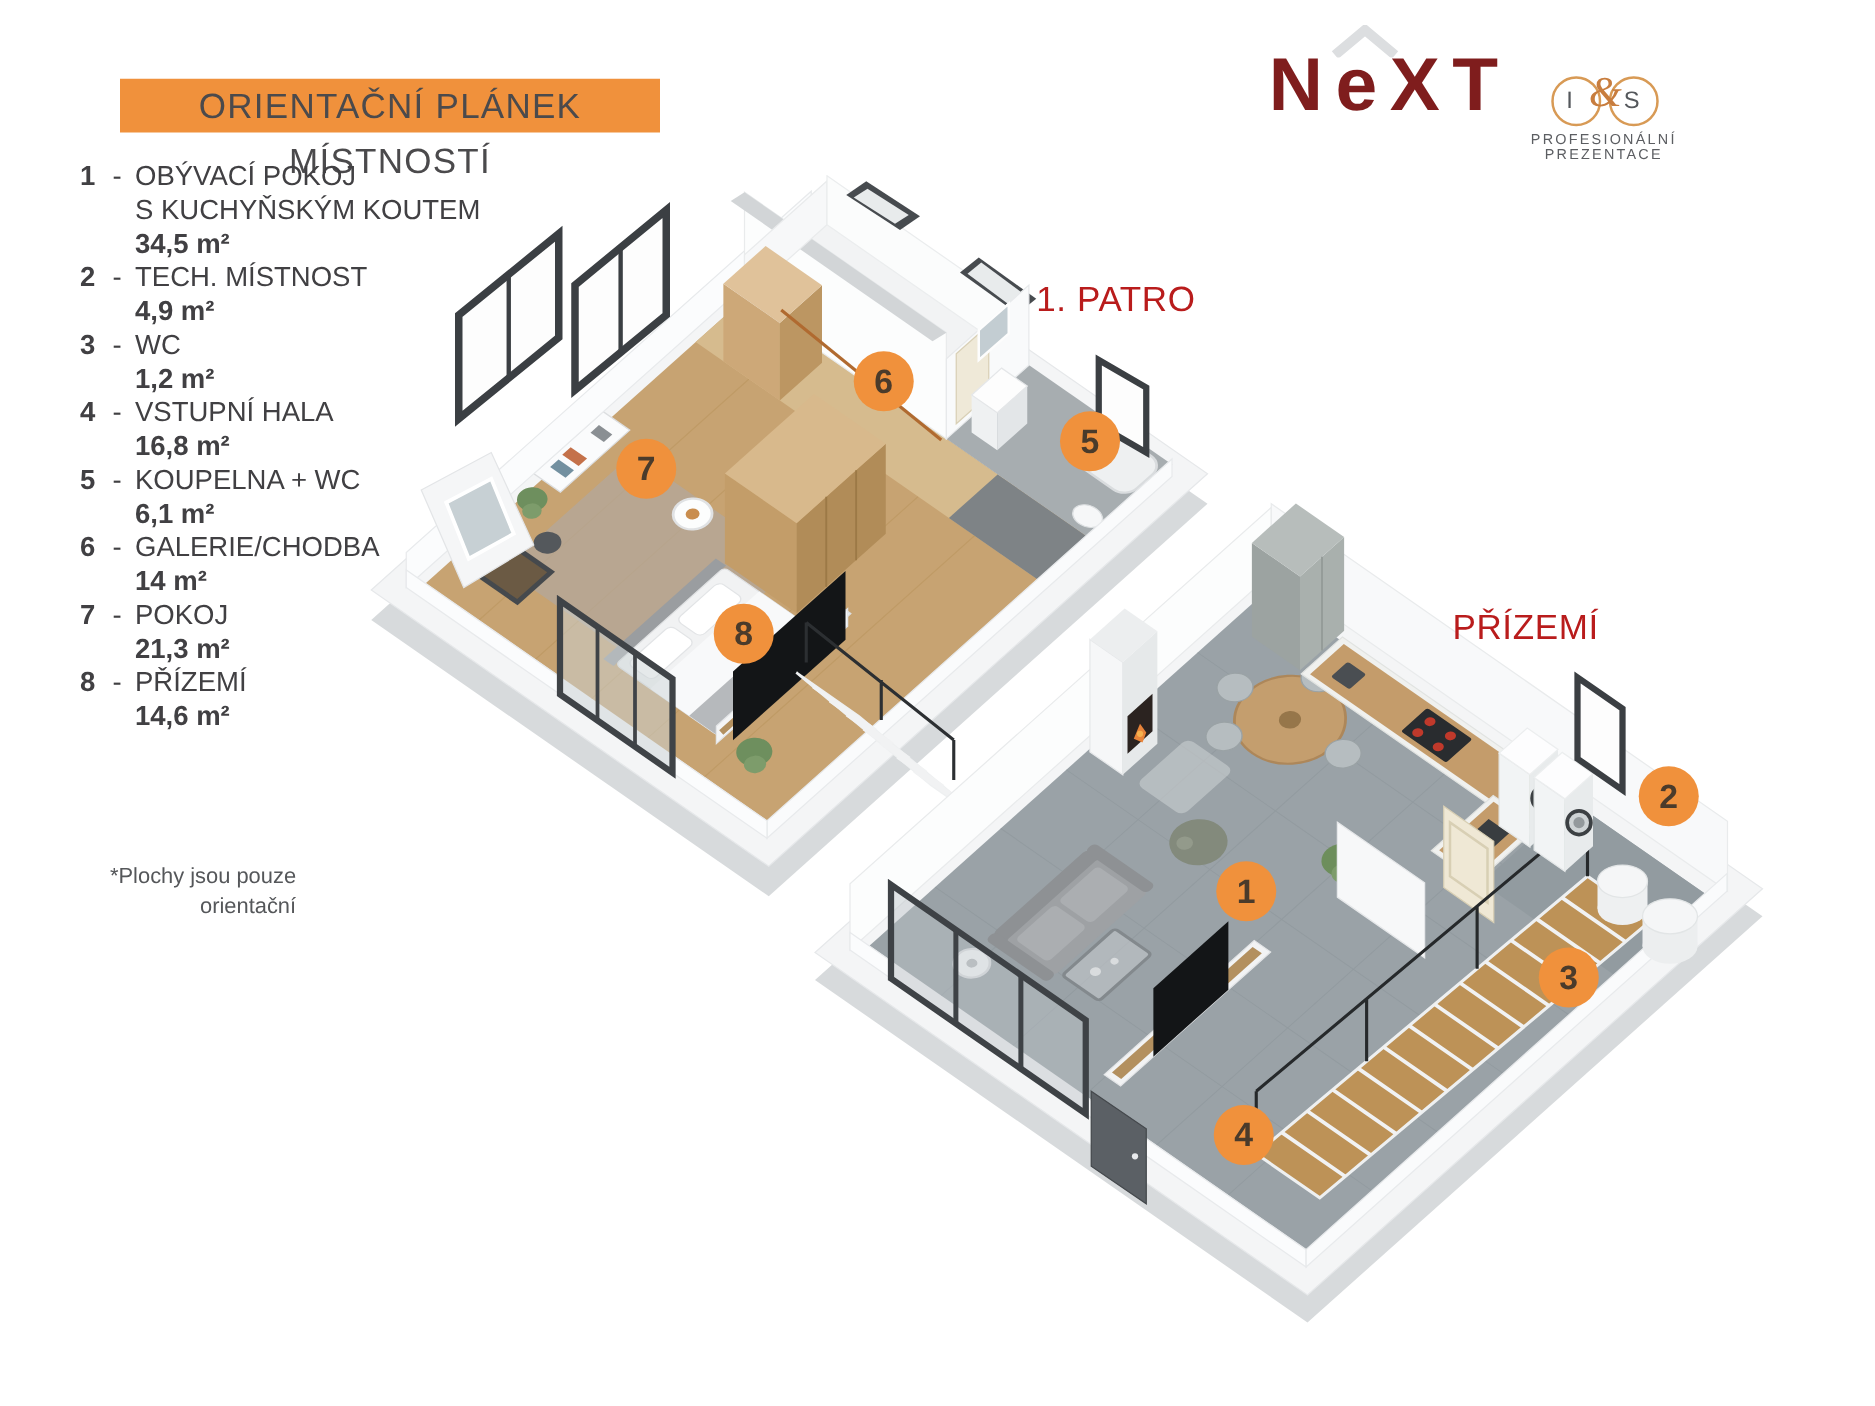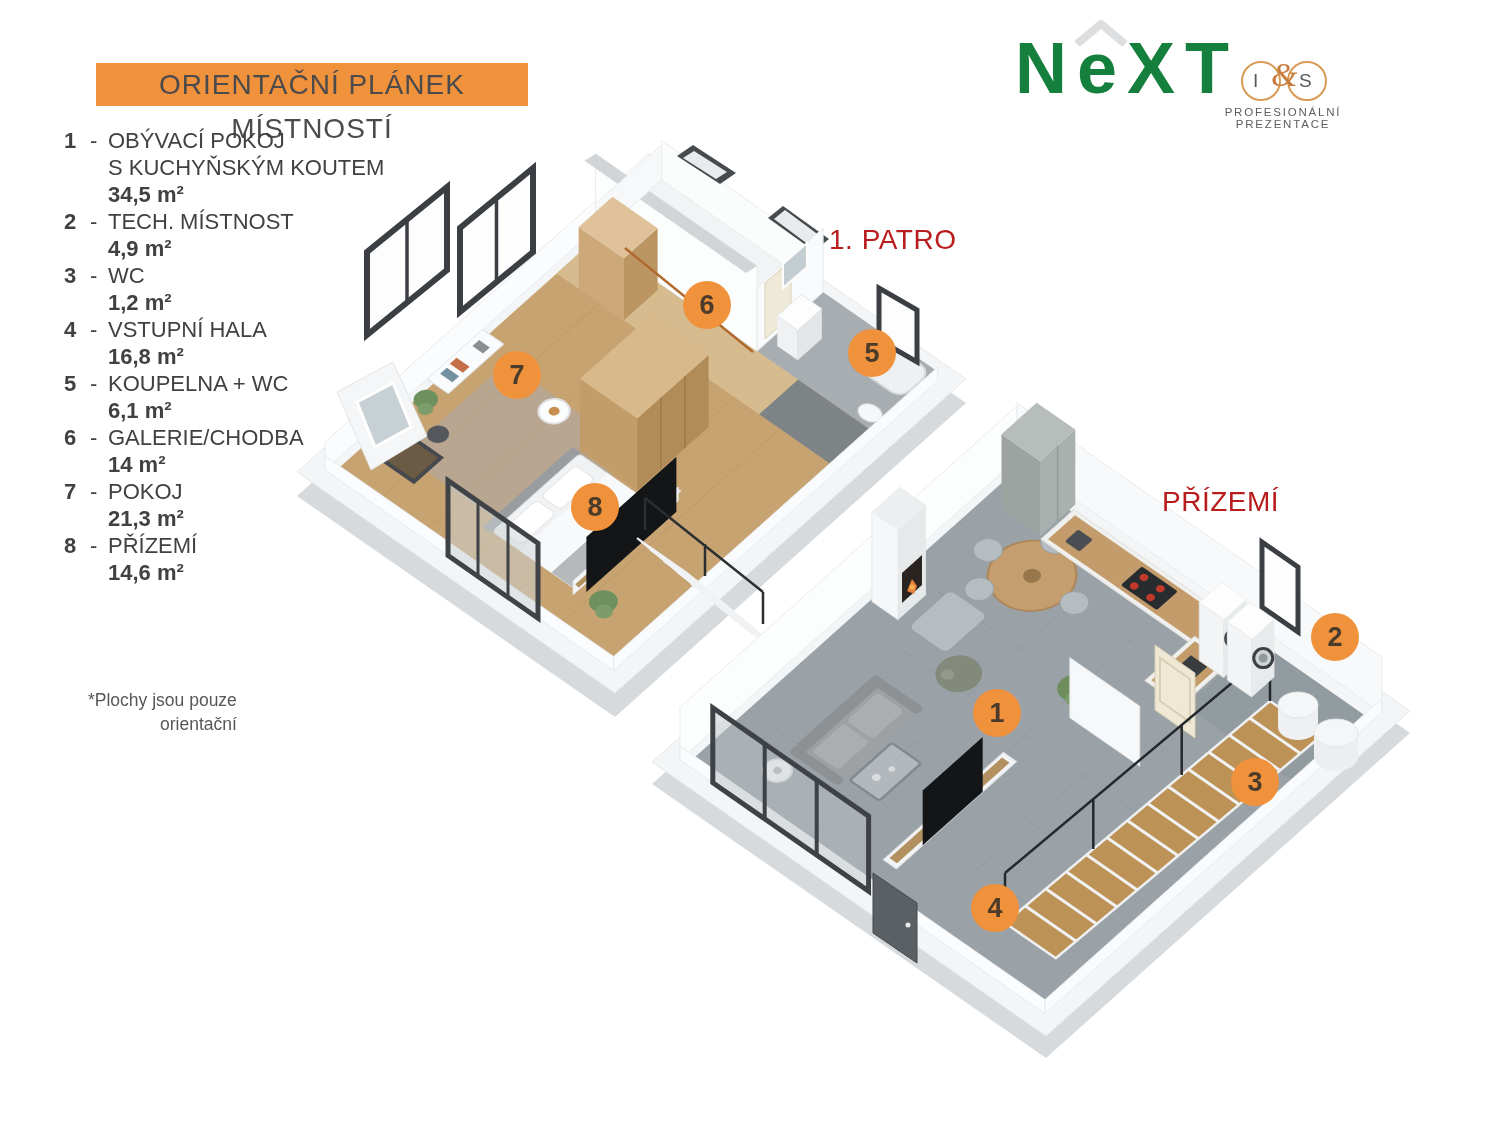--- a/index.html
+++ b/index.html
@@ -11,21 +11,21 @@
           color:#4b4a4c;font-size:28px;letter-spacing:1px;text-align:center;line-height:44px;margin-left:32px;}
   .legend{position:absolute;left:64px;top:127px;width:360px;color:#414043;font-size:22px;line-height:27px;}
   .li-head{display:flex;align-items:flex-start;}
   .li-num{width:26px;font-weight:bold;flex:none;}
   .li-dash{width:18px;flex:none;}
   .li-name{white-space:pre-line;}
   .li-area{margin-left:44px;font-weight:bold;}
   .footnote{position:absolute;left:88px;top:688px;font-size:17.5px;line-height:24px;color:#55575a;white-space:pre-line;text-align:right;}
 
   
-  .next-mark{position:absolute;left:1015px;top:28px;font-size:72px;font-weight:bold;color:#15803d;
+  .next-mark{position:absolute;left:1015px;top:28px;font-size:60px;font-weight:bold;color:#7f1d1d;
              letter-spacing:10px;line-height:80px;z-index:1;}
   .e-wrap{position:relative;display:inline-block;}
   .roof-svg{position:absolute;left:-4px;top:-8px;}
   .is-logo{position:absolute;left:1180px;top:58px;width:206px;z-index:2;text-align:center;}
   .infinity{position:relative;height:44px;width:96px;margin:0 auto;}
   .loop{position:absolute;top:3px;width:36px;height:36px;border:2.5px solid #d89a55;border-radius:50%;}
   .loop.l{left:6px;} .loop.r{left:52px;}
   .mono-i{position:absolute;left:18px;top:12px;font-size:19px;color:#55585c;}
   .mono-s{position:absolute;left:64px;top:12px;font-size:19px;color:#55585c;}
   .mono-amp{position:absolute;left:36px;top:-2px;font-size:34px;color:#c87d3e;

